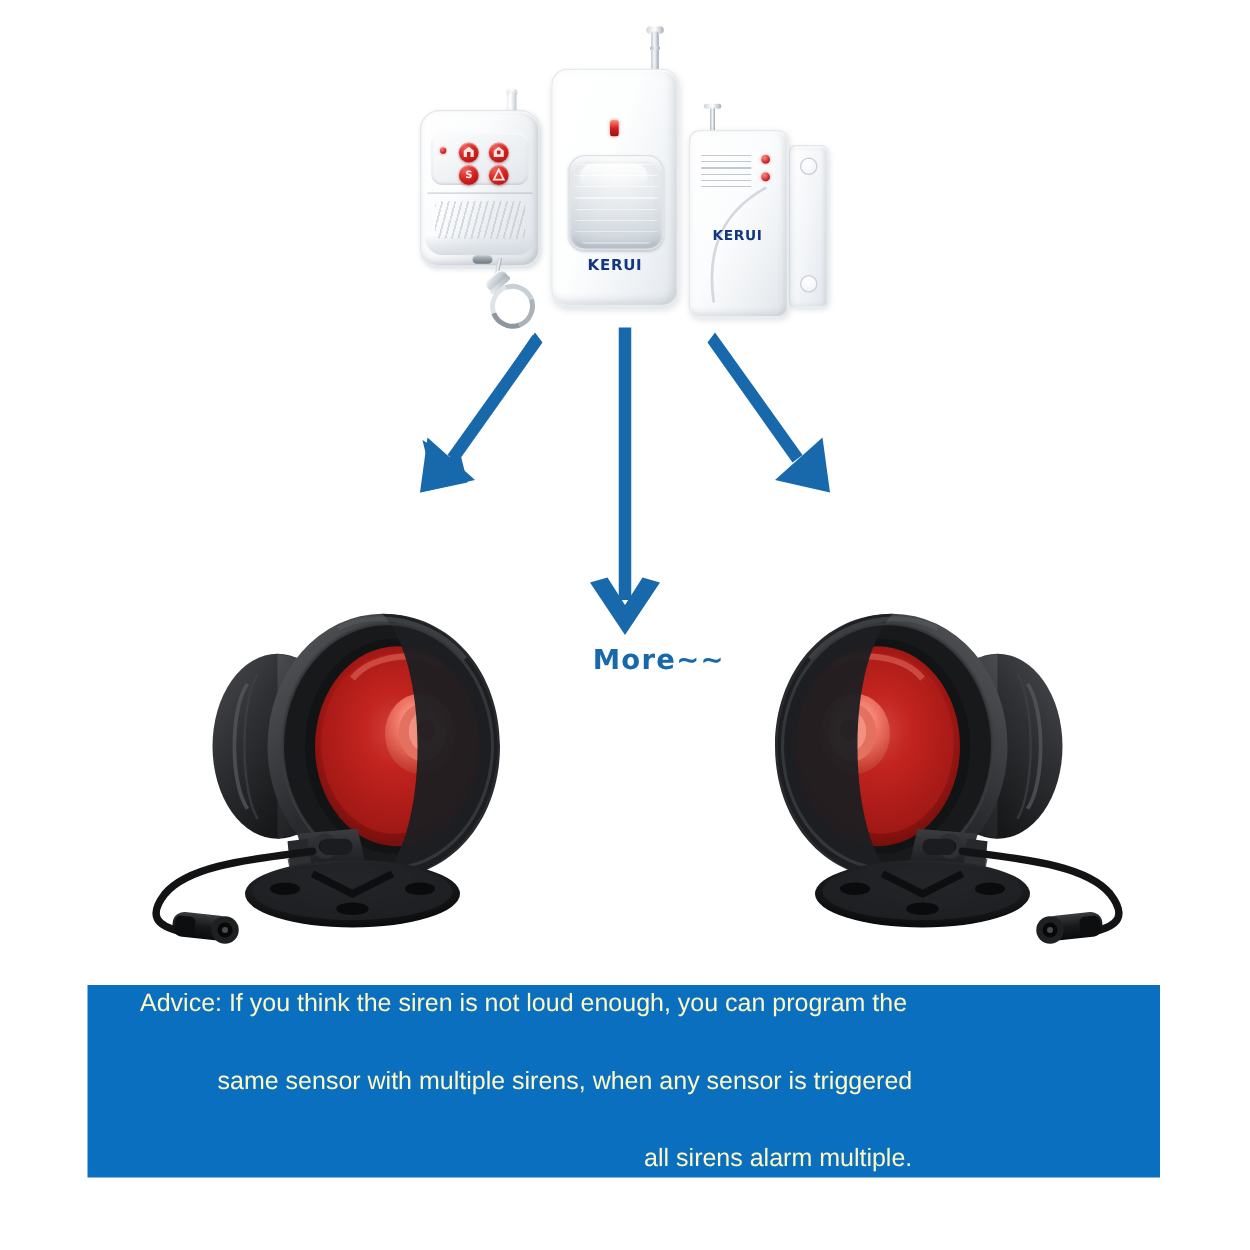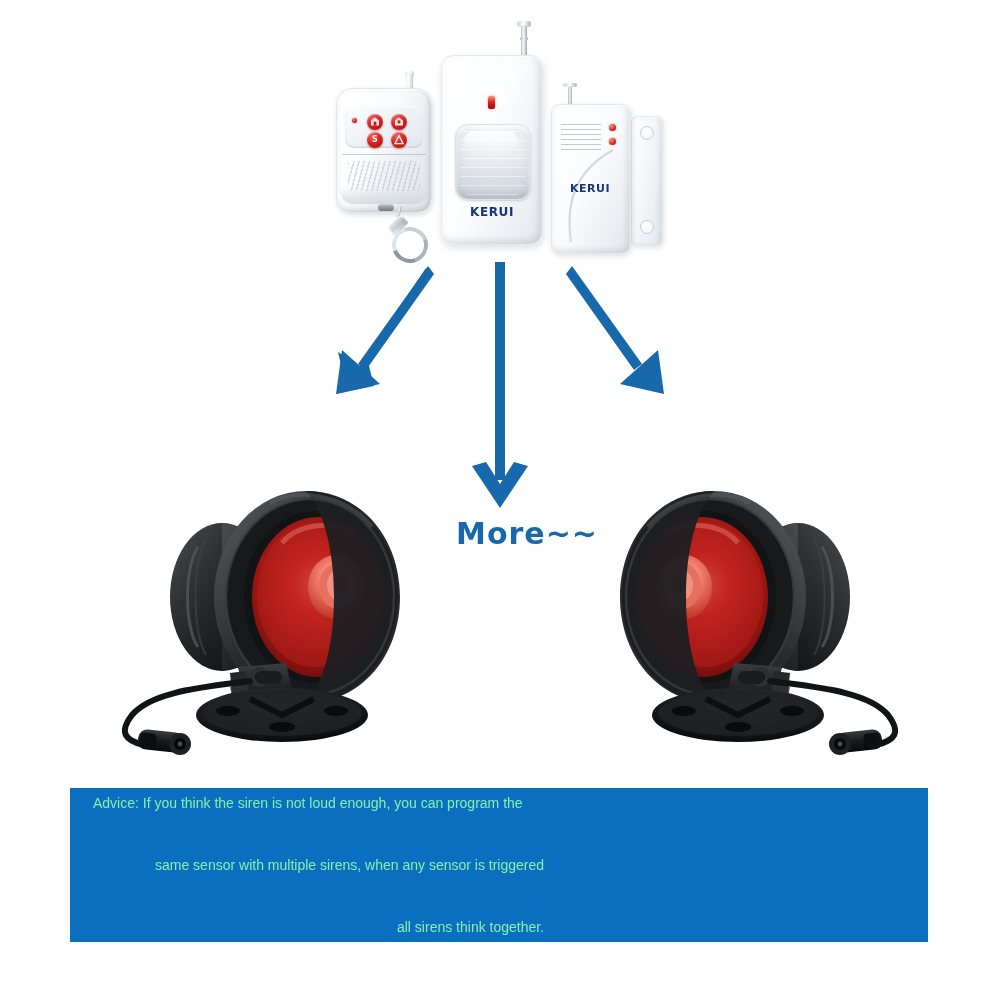--- a/index.html
+++ b/index.html
@@ -304,21 +304,21 @@
   #ds-screw-2 { left: 89px; top: 124px; }
 
   
   .arrow-svg { position: absolute; overflow: visible; }
 
   
   #more-label {
     left: 432px; top: 516px;
     width: 190px;
     text-align: center;
-    font-size: 30px;
+    font-size: 22px;
     font-weight: bold;
     color: #1769ab;
     letter-spacing: 1px;
     font-family: "DejaVu Sans", sans-serif;
   }
 
   
   .siren { position: absolute; }
   #siren-left  { left: 110px; top: 415px; width: 330px; height: 365px; }
   #siren-right { left: 580px; top: 415px; width: 330px; height: 365px;
@@ -327,24 +327,24 @@
   
   #advice-banner {
     left: 70px; top: 788px;
     width: 858px; height: 154px;
     background: #0b6fc0;
     box-sizing: border-box;
     display: flex;
     align-items: center;
   }
   #advice-text {
-    color: #86efac;
-    font-size: 14px;
+    color: #fef9c3;
+    font-size: 20px;
     line-height: 31px;
-    padding: 0 34px 0 23px;
+    padding: 0 34px 0 42px;
     font-family: "Liberation Sans", sans-serif;
     white-space: pre-line;
     text-indent: 0;
   }
   #advice-text .l2, #advice-text .l3 { padding-left: 62px; display: block; text-align: right; }
   #advice-text .l1 { display: block; }
 </style>
 </head>
 <body>
 
@@ -597,17 +597,17 @@
         <circle cx="70" cy="329" r="6" fill="#070808"></circle>
         <circle cx="70" cy="329" r="2.4" fill="#4a4c50"></circle>
       </g>
     </g>
   </svg>
 
   <div class="abs" id="advice-banner">
     <div id="advice-text">
       <span class="l1">Advice: If you think the siren is not loud enough, you can program the</span>
       <span class="l2">same sensor with multiple sirens, when any sensor is triggered</span>
-      <span class="l3">all sirens think together.</span>
+      <span class="l3">all sirens alarm multiple.</span>
     </div>
   </div>
 
 </div>
 
 </body></html>

